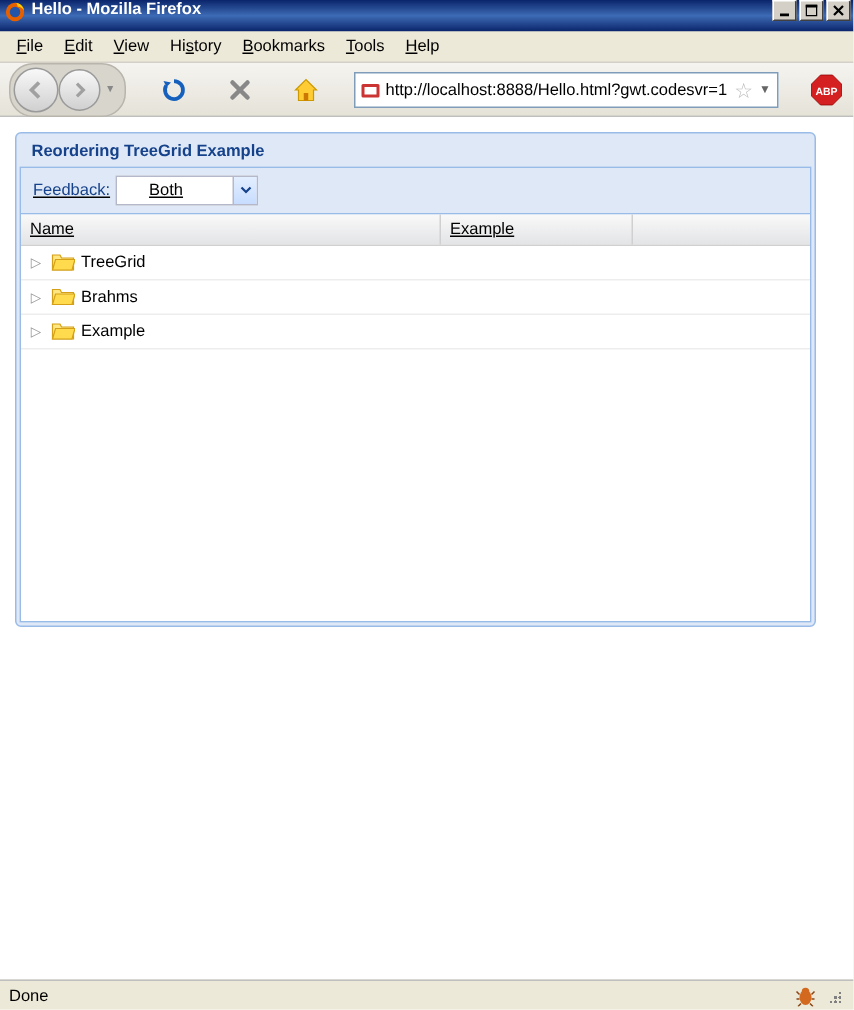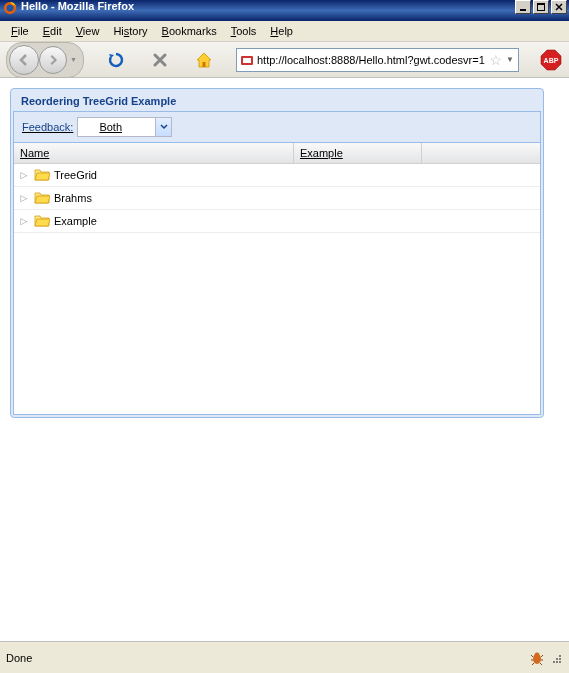--- a/index.html
+++ b/index.html
@@ -185,21 +185,21 @@
 .folder-icon {
   width: 16px; height: 16px;
   margin: 0 4px;
   display: inline-flex; align-items: center; justify-content: center;
 }
 .folder-icon svg { width: 16px; height: 14px; }
 .tree-label { font-size: 11px; color: #000; }
 
 
 .statusbar {
-  height: 32px;
+  height: 20px;
   background: #ece9d8;
   border-top: 1px solid #bfbfbf;
   display: flex;
   align-items: center;
   padding: 0 6px;
   font-size: 11px;
 }
 .statusbar .status-text { flex: 1; }
 .statusbar .status-icon { width: 16px; height: 16px; display: inline-flex; align-items: center; justify-content: center; }
 .statusbar .status-icon svg { width: 14px; height: 14px; }

